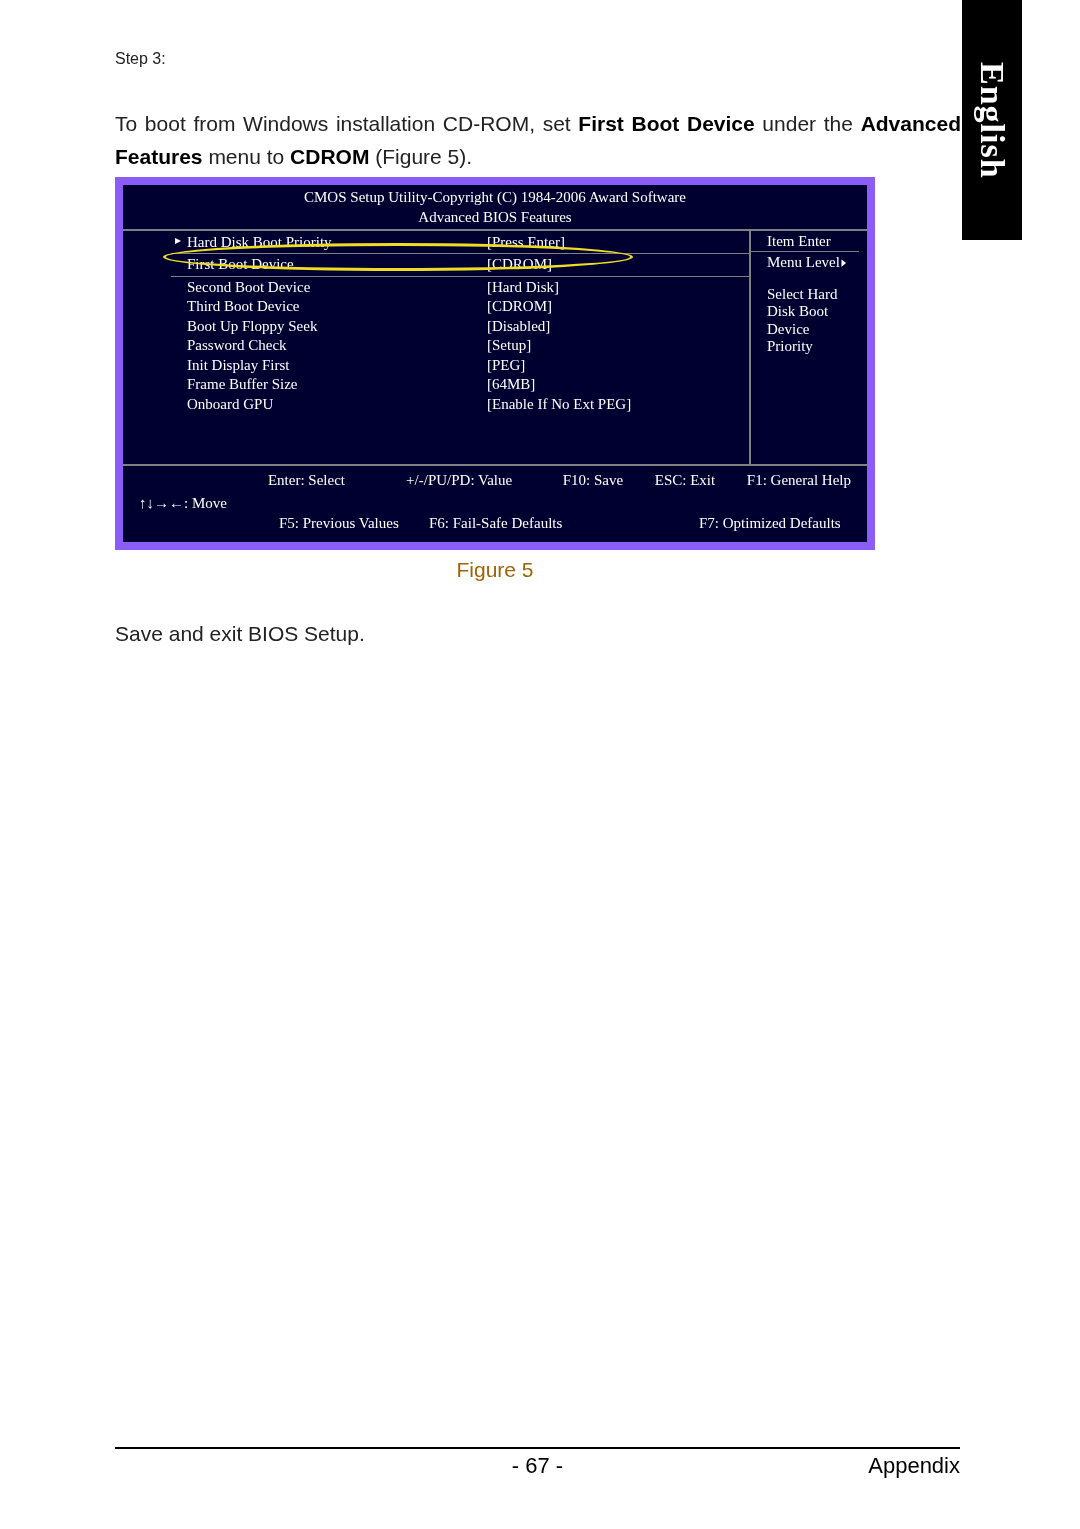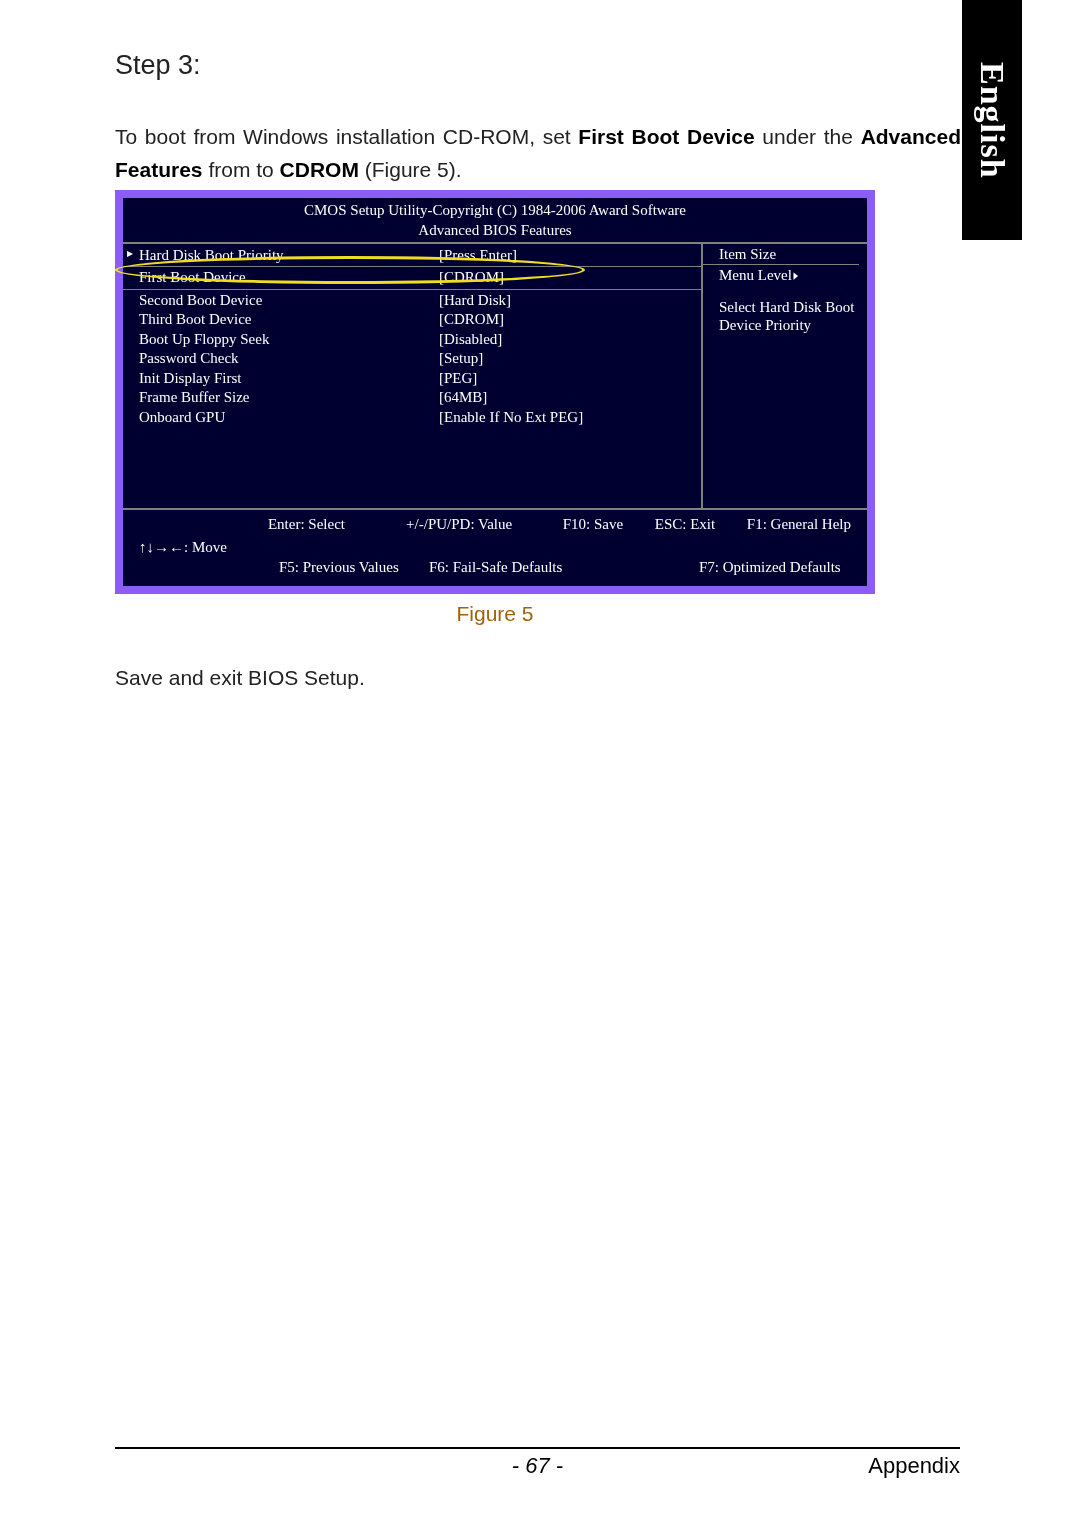--- a/index.html
+++ b/index.html
@@ -30,42 +30,43 @@
   }
   .instruction {
     font-size: 21px;
     line-height: 1.55;
     color: #222;
     margin-top: 40px;
     text-align: justify;
   }
   .instruction .bold { font-weight: bold; color: #000; }
   .step-label {
-    font-size: 27px;
+    font-size: 16px;
     color: #222;
   }
   .bios-box {
     width: 760px;
     margin: 4px 0 0 0;
     border: 8px solid #8b5cf6;
     background: #000030;
     color: #fff;
     font-family: "Times New Roman", serif;
     font-size: 15px;
   }
   .bios-header {
     text-align: center;
     padding: 2px 0 1px 0;
     border-bottom: 2px solid #808080;
     font-size: 15px;
     line-height: 1.35;
   }
   .bios-body {
     display: flex;
-    height: 264px;
+    height: 233px;
+    margin-left: 48px;
   }
   .bios-left {
     flex: 0 0 580px;
     position: relative;
     padding: 2px 0 0 16px;
     border-right: 2px solid #808080;
   }
   .bios-right {
     flex: 1;
     padding: 2px 8px 0 16px;
@@ -130,31 +131,31 @@
     left: 115px;
     right: 120px;
     border-top: 2px solid #000;
     display: flex;
     justify-content: space-between;
     padding-top: 4px;
     font-size: 22px;
     font-family: Arial, sans-serif;
     color: #000;
   }
-  .page-footer .pn { position: absolute; left: 50%; transform: translateX(-50%); font-style: italic; }
+  .page-footer .pn { position: absolute; left: 50%; transform: translateX(-50%); }
 </style>
 </head>
 <body>
 
 <div class="page">
   <div class="side-tab">English</div>
 
   <div class="step-label">Step 3:</div>
   <div class="instruction">
-    <span>To boot from Windows installation CD-ROM, set </span><span class="bold">First Boot Device</span><span> under the </span><span class="bold">Advanced BIOS Features</span><span> from to </span><span class="bold">CDROM</span><span>  (Figure 5).</span>
+    <span>To boot from Windows installation CD-ROM, set </span><span class="bold">First Boot Device</span><span> under the </span><span class="bold">Advanced BIOS Features</span><span> menu to </span><span class="bold">CDROM</span><span>  (Figure 5).</span>
   </div>
 
   <div class="bios-box">
     <div class="bios-header">
       <div>CMOS Setup Utility-Copyright (C) 1984-2006 Award Software</div>
       <div>Advanced BIOS Features</div>
     </div>
     <div class="bios-body">
       <div class="bios-left">
         <div class="bios-row with-arrow">
@@ -192,21 +193,21 @@
           <span class="val">[64MB]</span>
         </div>
         <div class="bios-row">
           <span class="label">Onboard GPU</span>
           <span class="val">[Enable If No Ext PEG]</span>
         </div>
 
         <div class="highlight" style="left:-8px; top:12px; width:470px; height:28px;"></div>
       </div>
       <div class="bios-right">
-        <span class="label">Item Size</span>
+        <span class="label">Item Enter</span>
         <div class="divider-thin"></div>
         <span class="label menu-level"><span>Menu Level</span><span class="menu-arrow">▸</span></span>
         <div style="height:14px;"></div>
         <span class="label">Select Hard Disk Boot</span>
         <span class="label">Device Priority</span>
       </div>
     </div>
     <div class="bios-footer">
       <div class="bios-footer-row">
         <span class="fk1">↑↓→←: Move</span>

